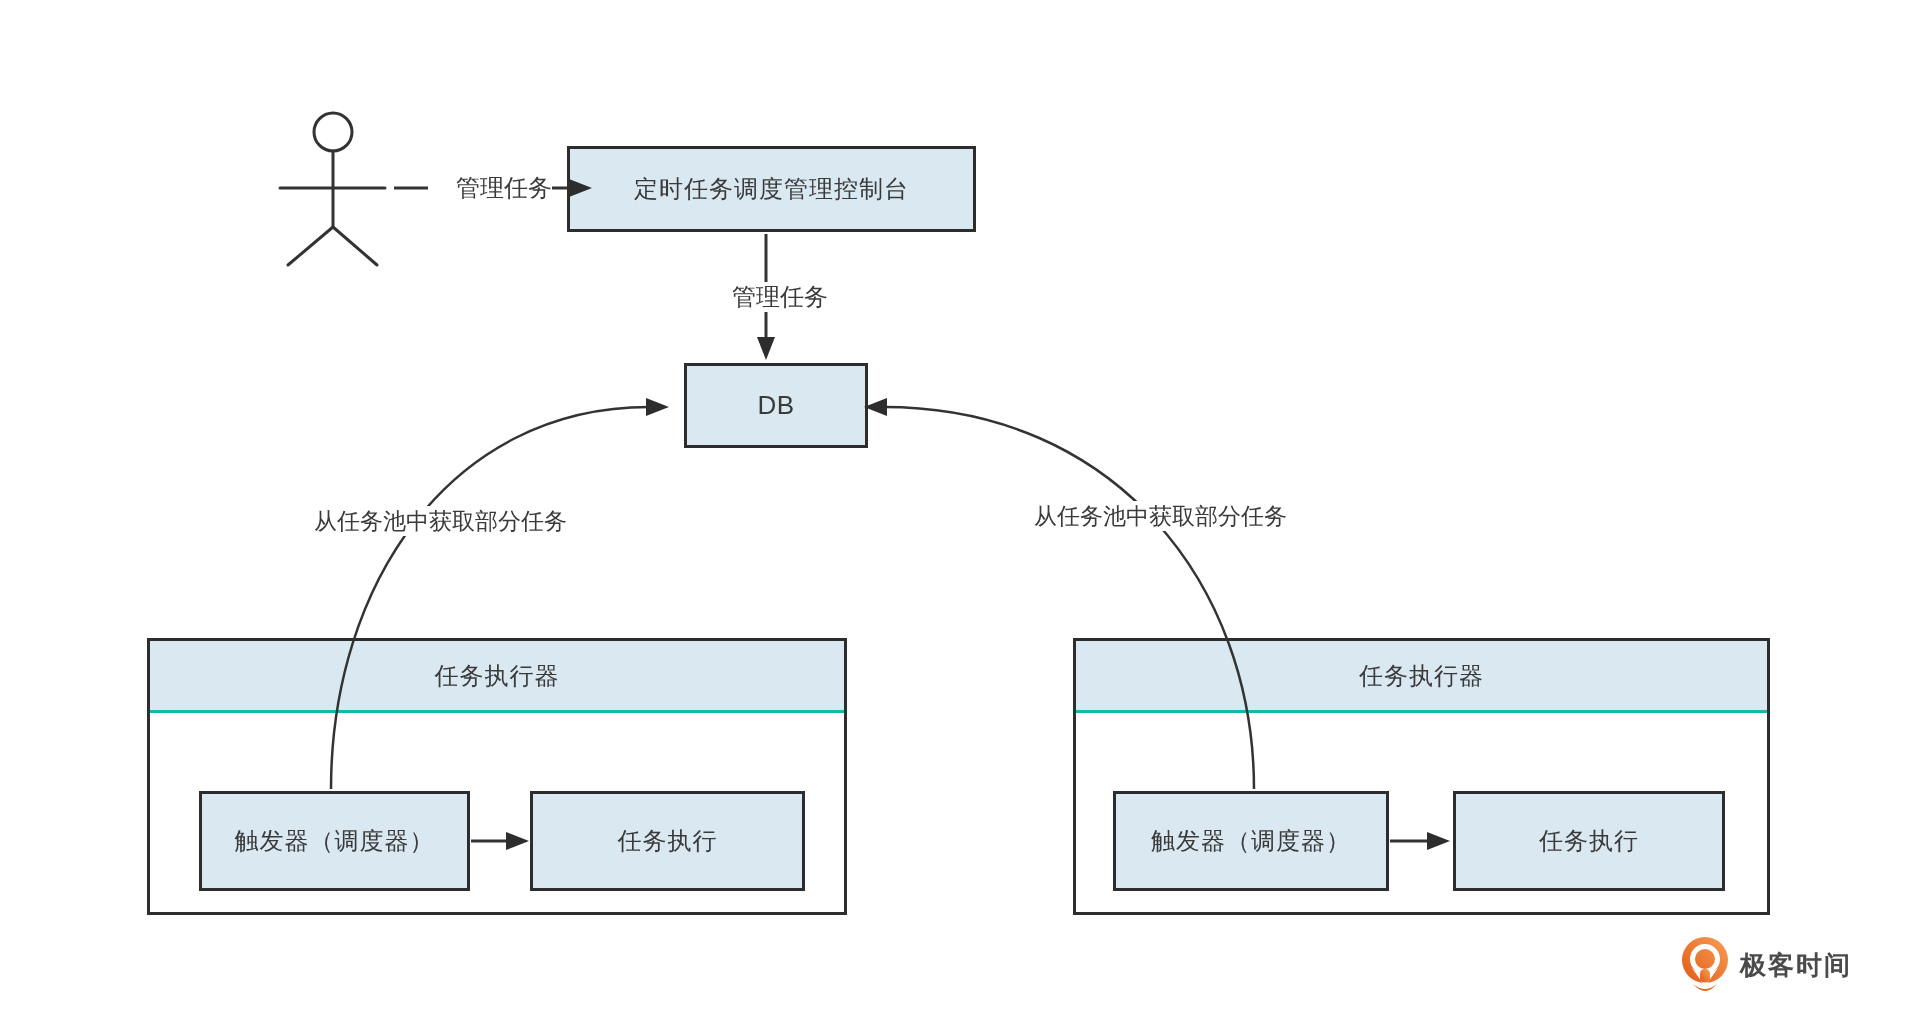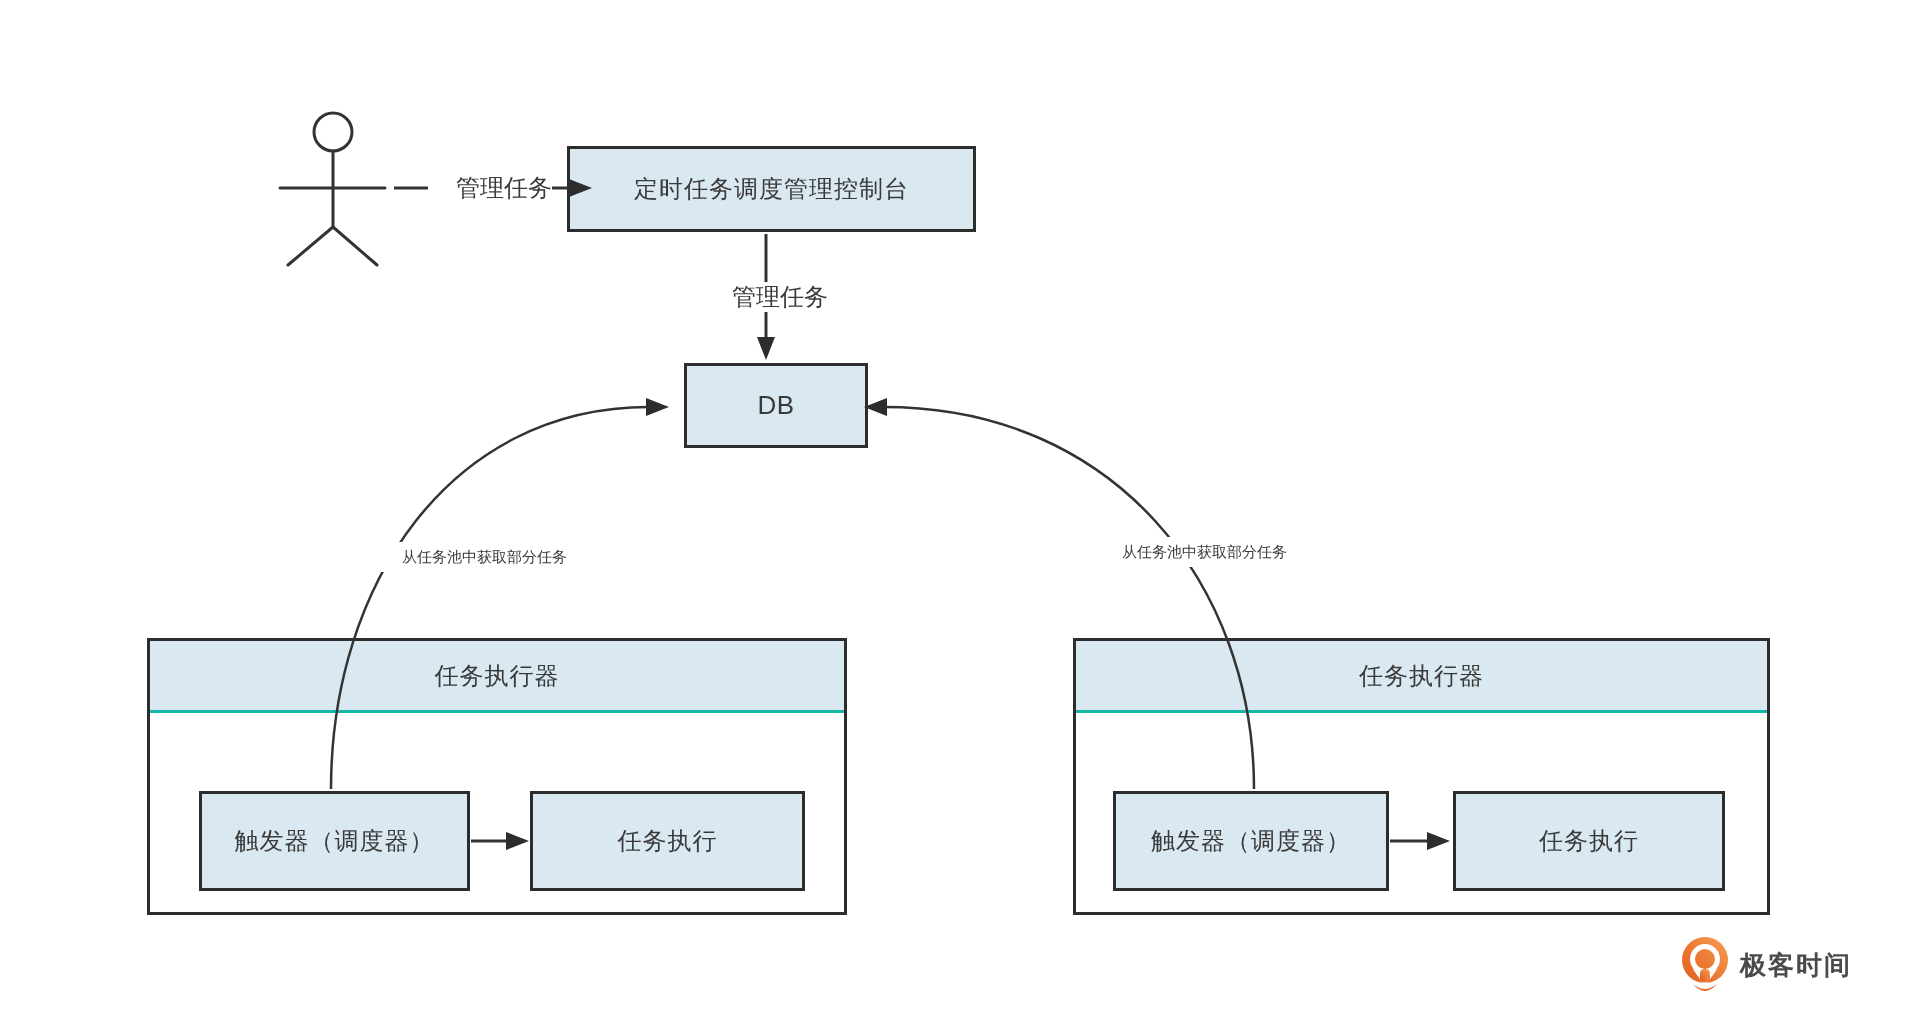--- a/index.html
+++ b/index.html
@@ -58,21 +58,21 @@
     position: absolute;
     background: #ffffff;
     color: #3a3a3a;
     font-size: 24px;
     line-height: 30px;
     height: 30px;
     text-align: right;
     z-index: 3;
     white-space: nowrap;
   }
-  .edge-label.curve { font-size: 15px; margin-top: 36px; }
+  .edge-label.curve { font-size: 23px; }
   
   .logo {
     position: absolute;
     left: 1680px;
     top: 936px;
     display: flex;
     align-items: center;
     gap: 10px;
     z-index: 1;
   }

